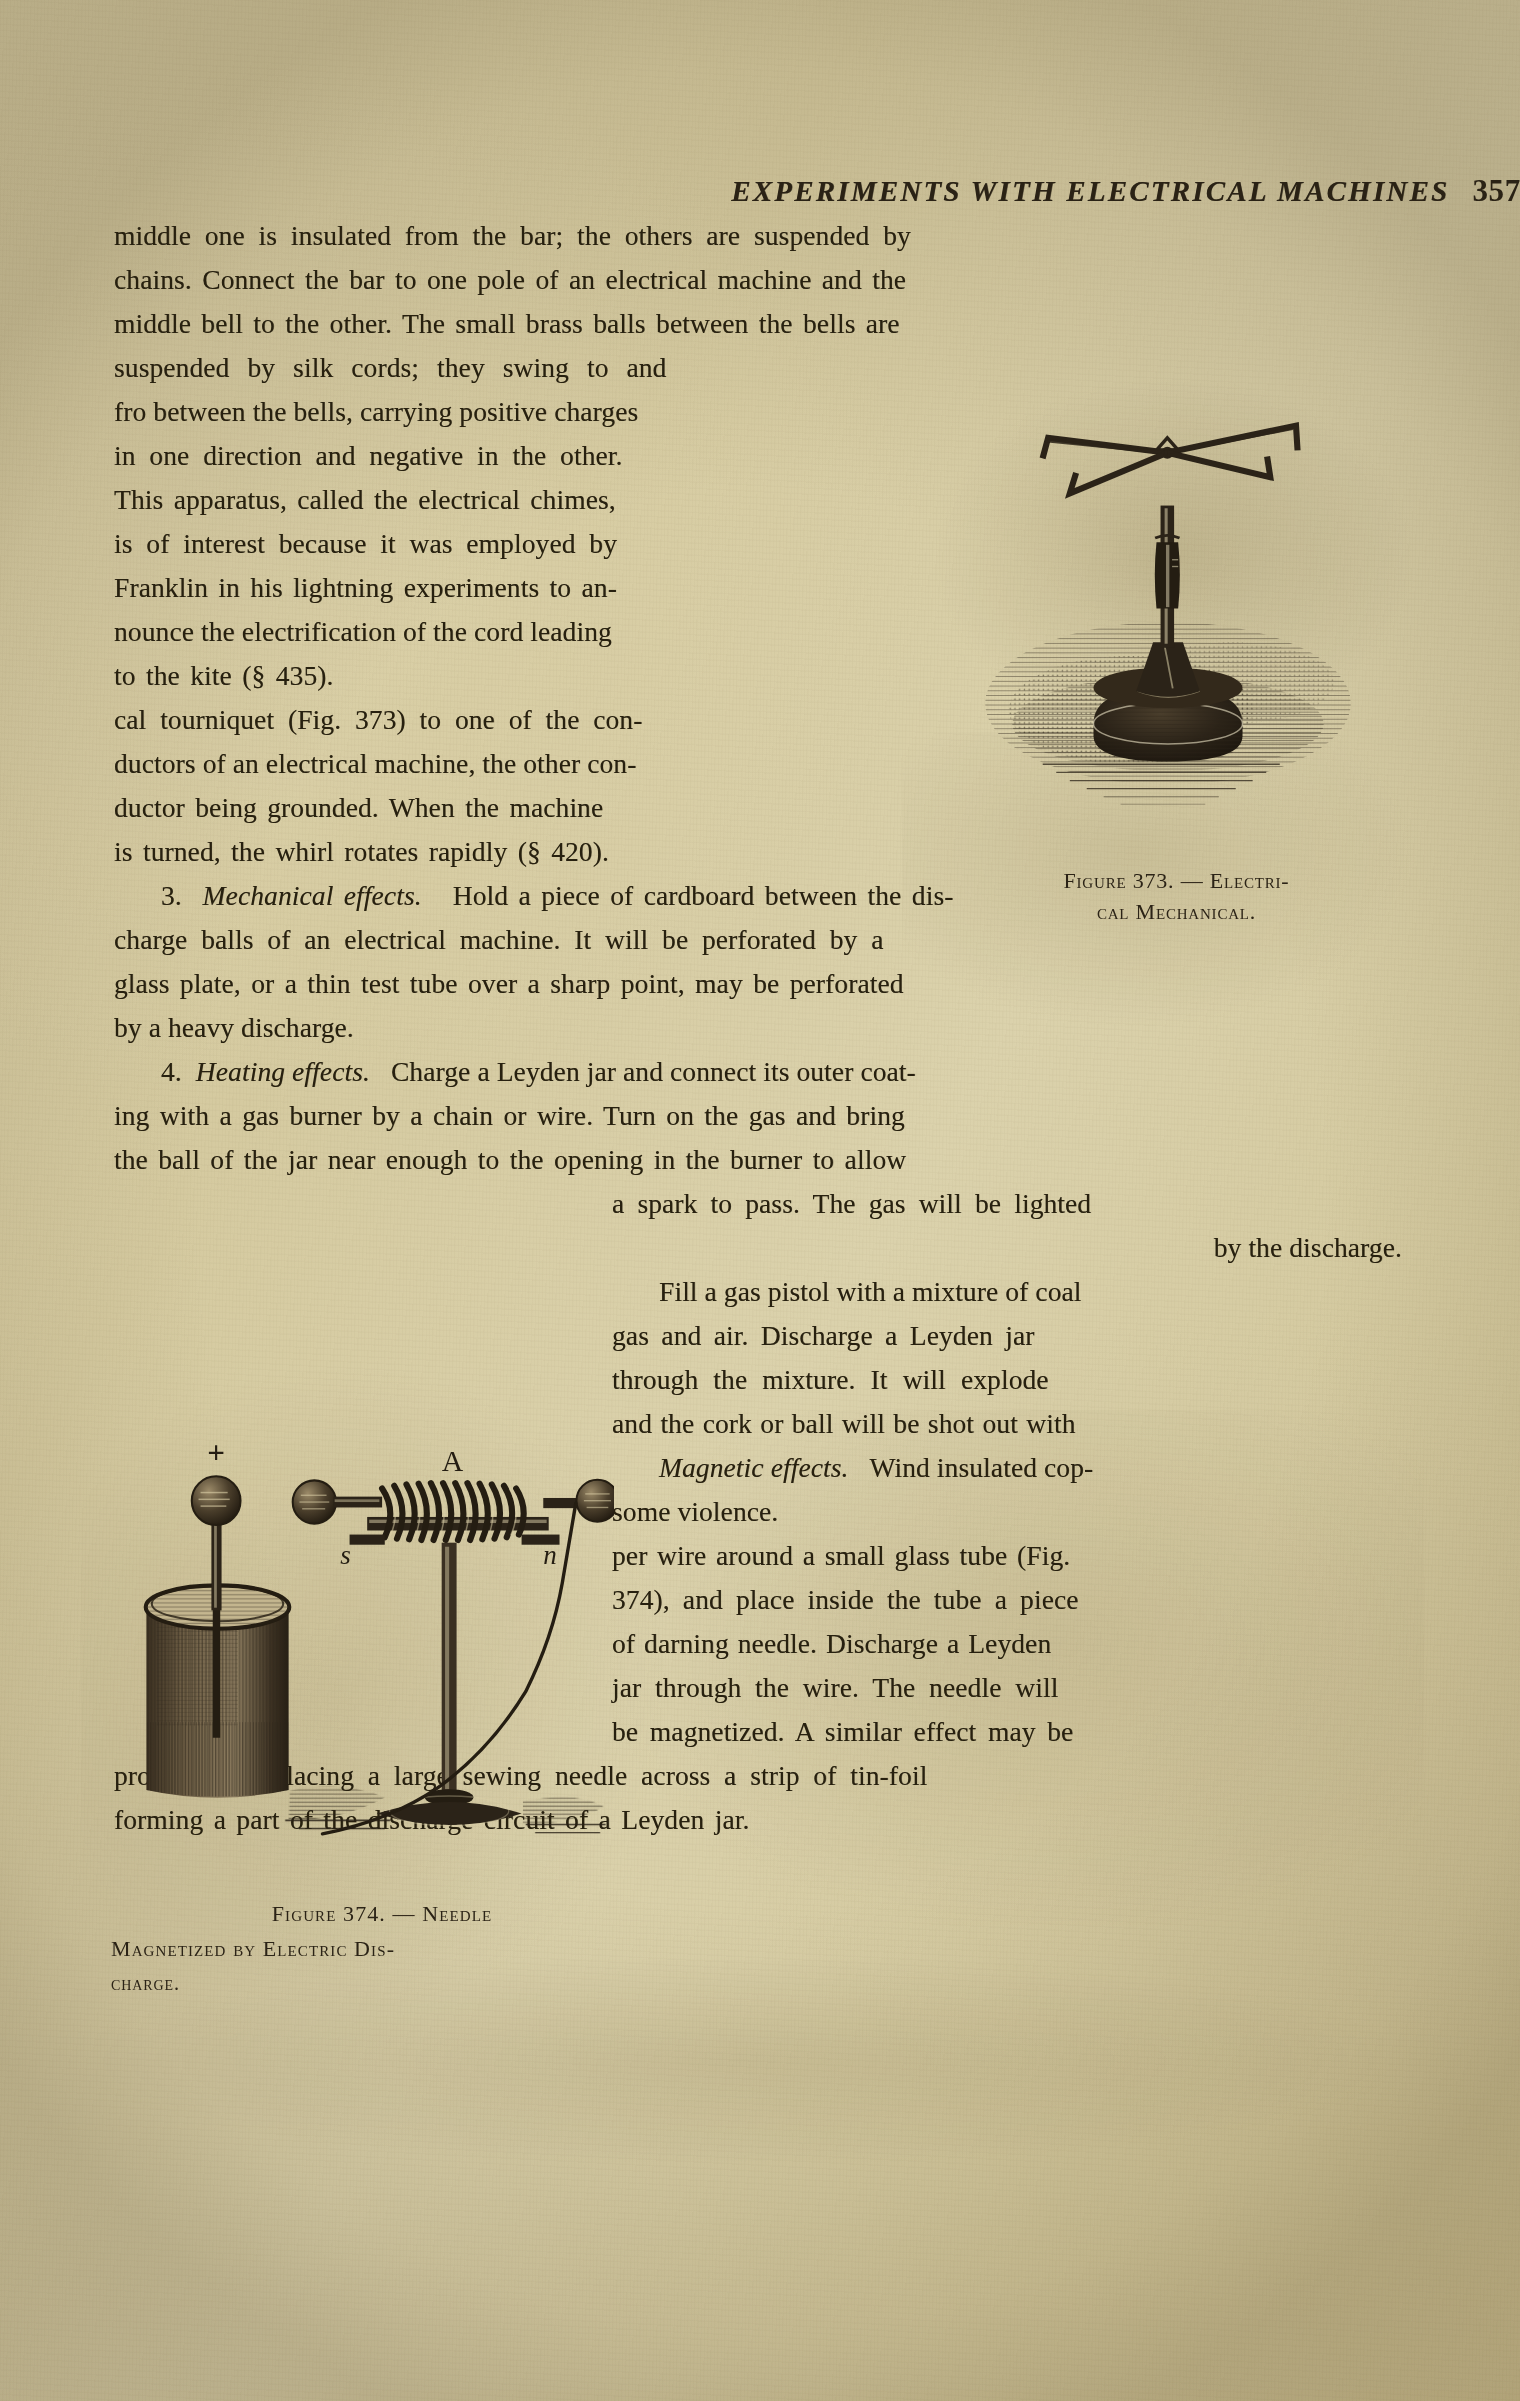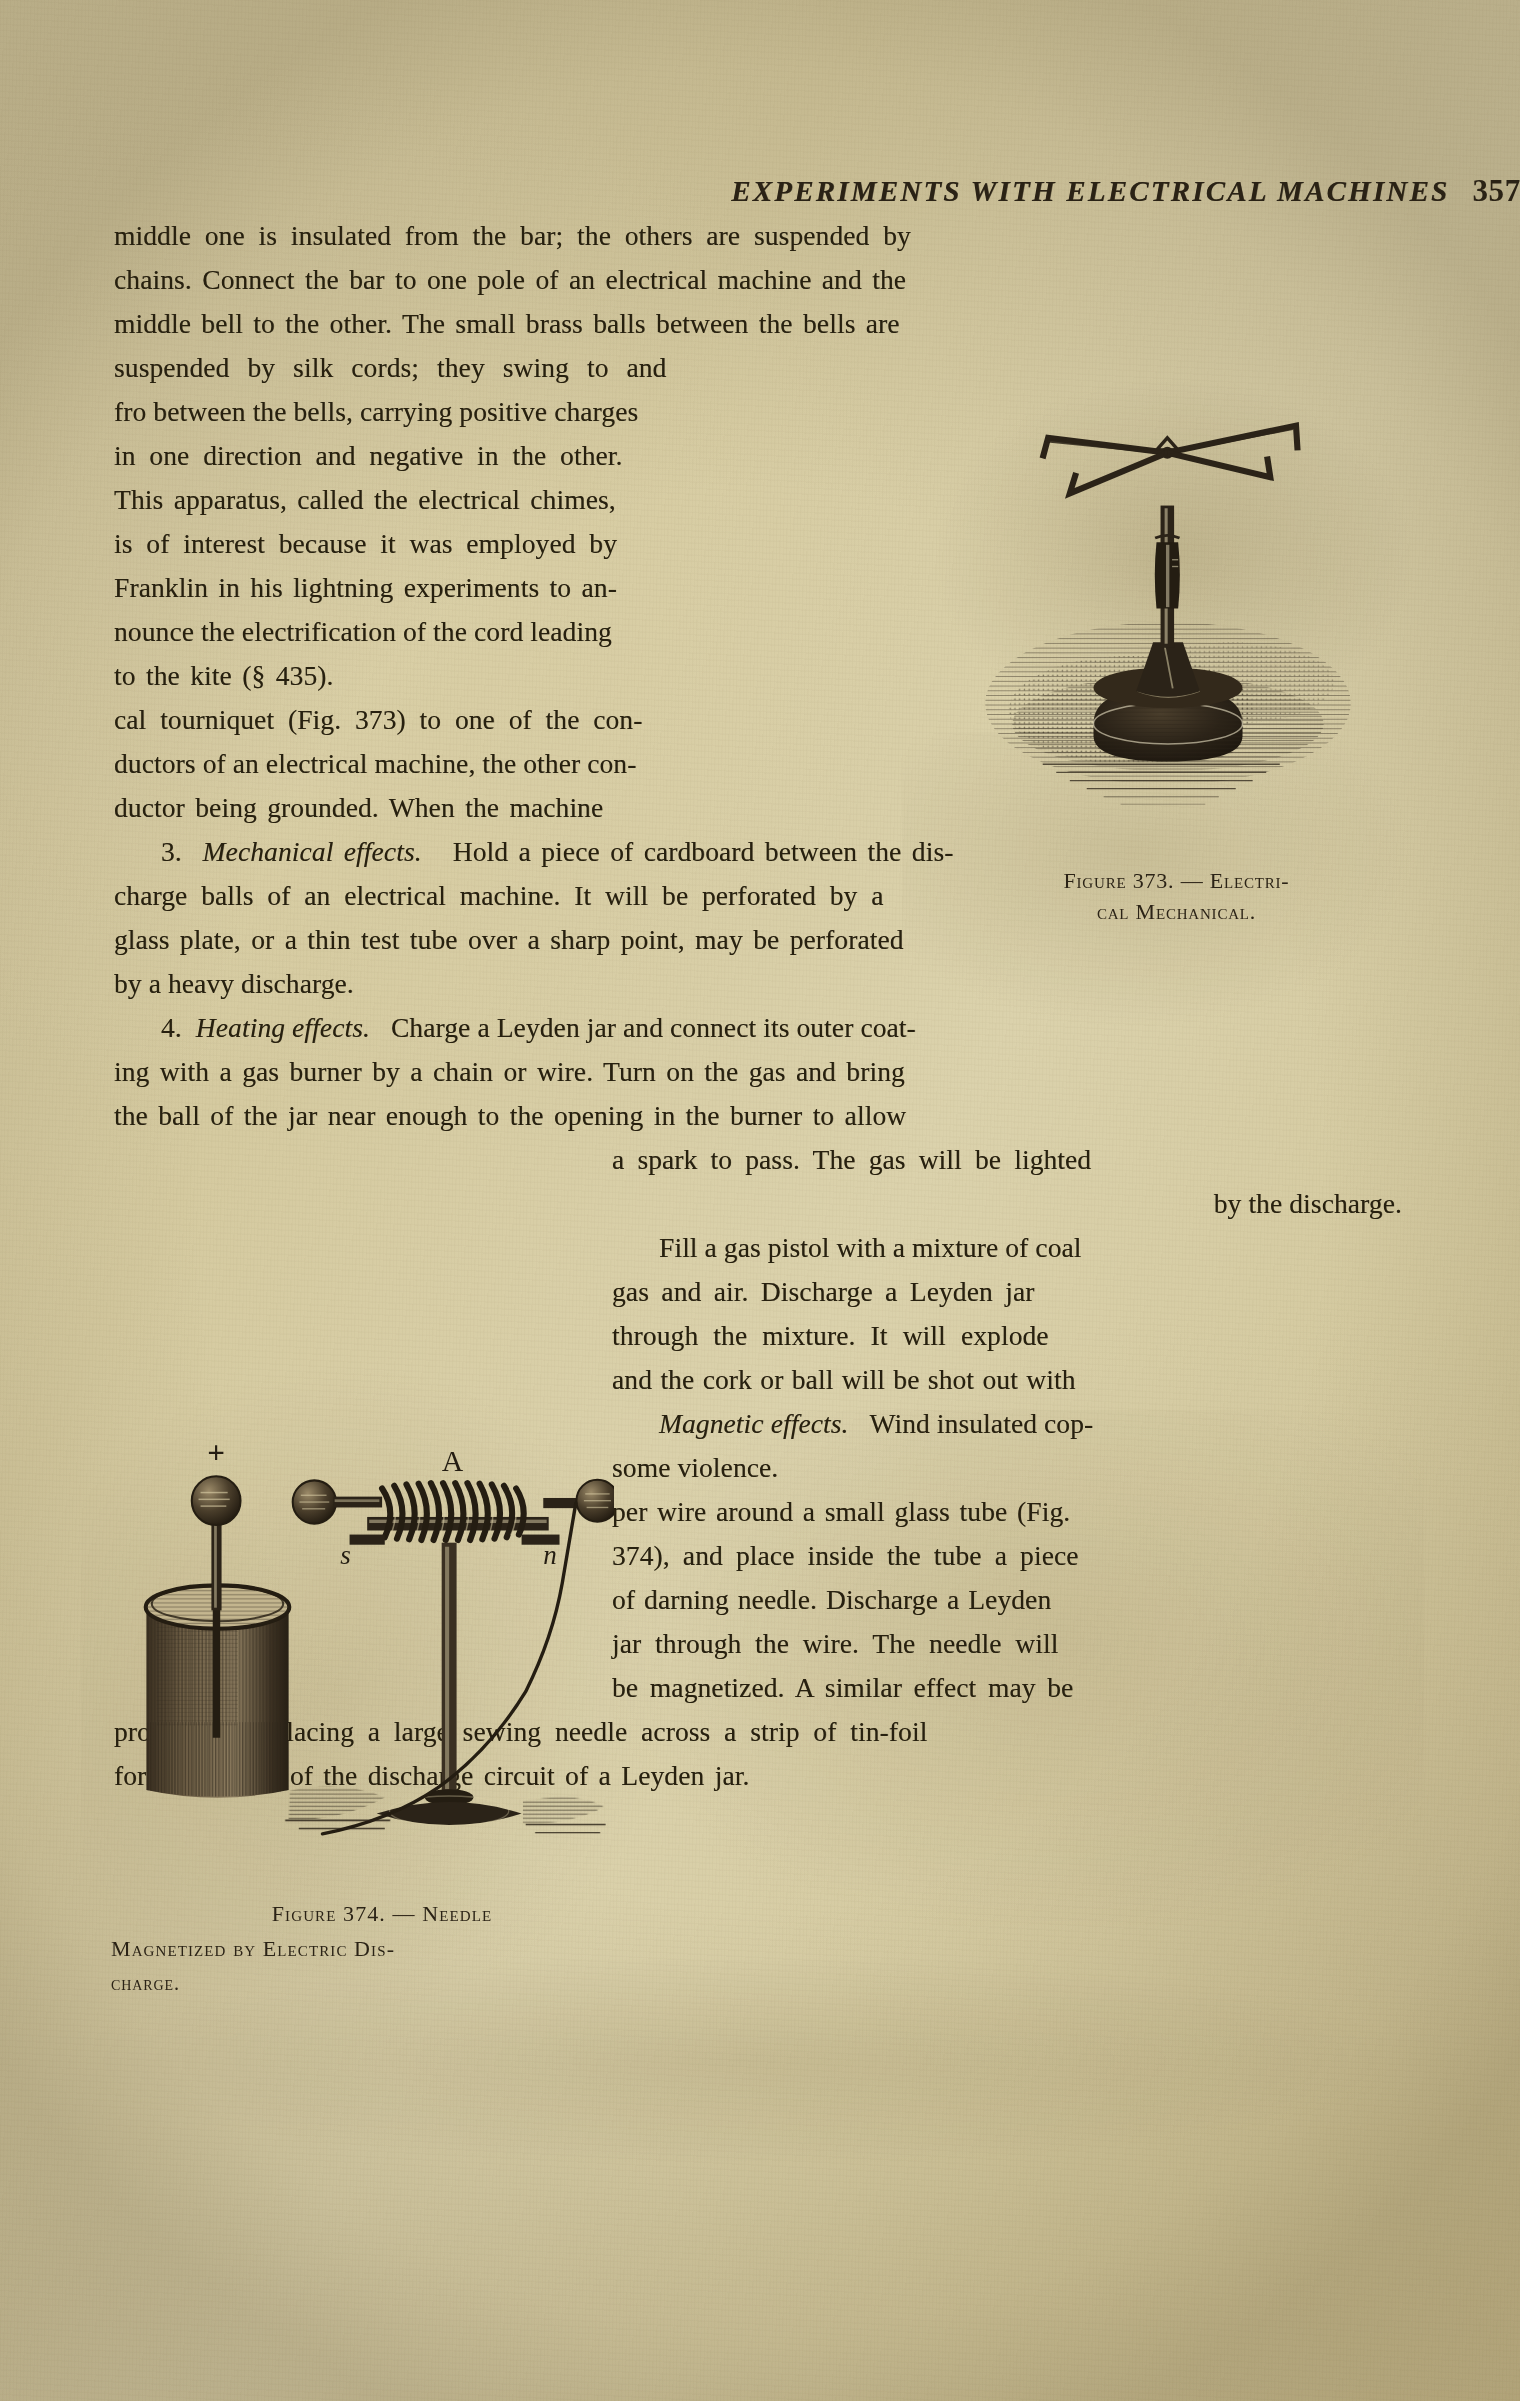--- a/index.html
+++ b/index.html
@@ -189,20 +189,21 @@
       <span class="ln narrow j2">in one direction and negative in the other.</span>
       <span class="ln narrow j1">This apparatus, called the electrical chimes,</span>
       <span class="ln narrow j2">is of interest because it was employed by</span>
       <span class="ln narrow j1">Franklin in his lightning experiments to an-</span>
       <span class="ln narrow j0">nounce the electrification of the cord leading</span>
       <span class="ln narrow j1">to the kite (§ 435).</span>
 
       <span class="ln narrow j2">cal tourniquet (Fig. 373) to one of the con-</span>
       <span class="ln narrow j0">ductors of an electrical machine, the other con-</span>
       <span class="ln narrow j1">ductor being grounded.   When the machine</span>
+      <span class="ln j1">is turned, the whirl rotates rapidly (§ 420).</span>
 
       <span class="ln j1"><span class="indent"></span><span>3.</span>&nbsp;&nbsp;<span class="ital">Mechanical effects.</span>&nbsp;&nbsp;&nbsp;<span>Hold a piece of cardboard between the dis-</span></span>
       <span class="ln j2">charge balls of an electrical machine.   It will be perforated by a</span>
       <span class="ln j1">glass plate, or a thin test tube over a sharp point, may be perforated</span>
       <span class="ln j0">by a heavy discharge.</span>
 
       <span class="ln j0"><span class="indent"></span><span>4.</span>&nbsp;&nbsp;<span class="ital">Heating effects.</span>&nbsp;&nbsp;&nbsp;<span>Charge a Leyden jar and connect its outer coat-</span></span>
       <span class="ln j1">ing with a gas burner by a chain or wire.   Turn on the gas and bring</span>
       <span class="ln j1">the ball of the jar near enough to the opening in the burner to allow</span>
 

